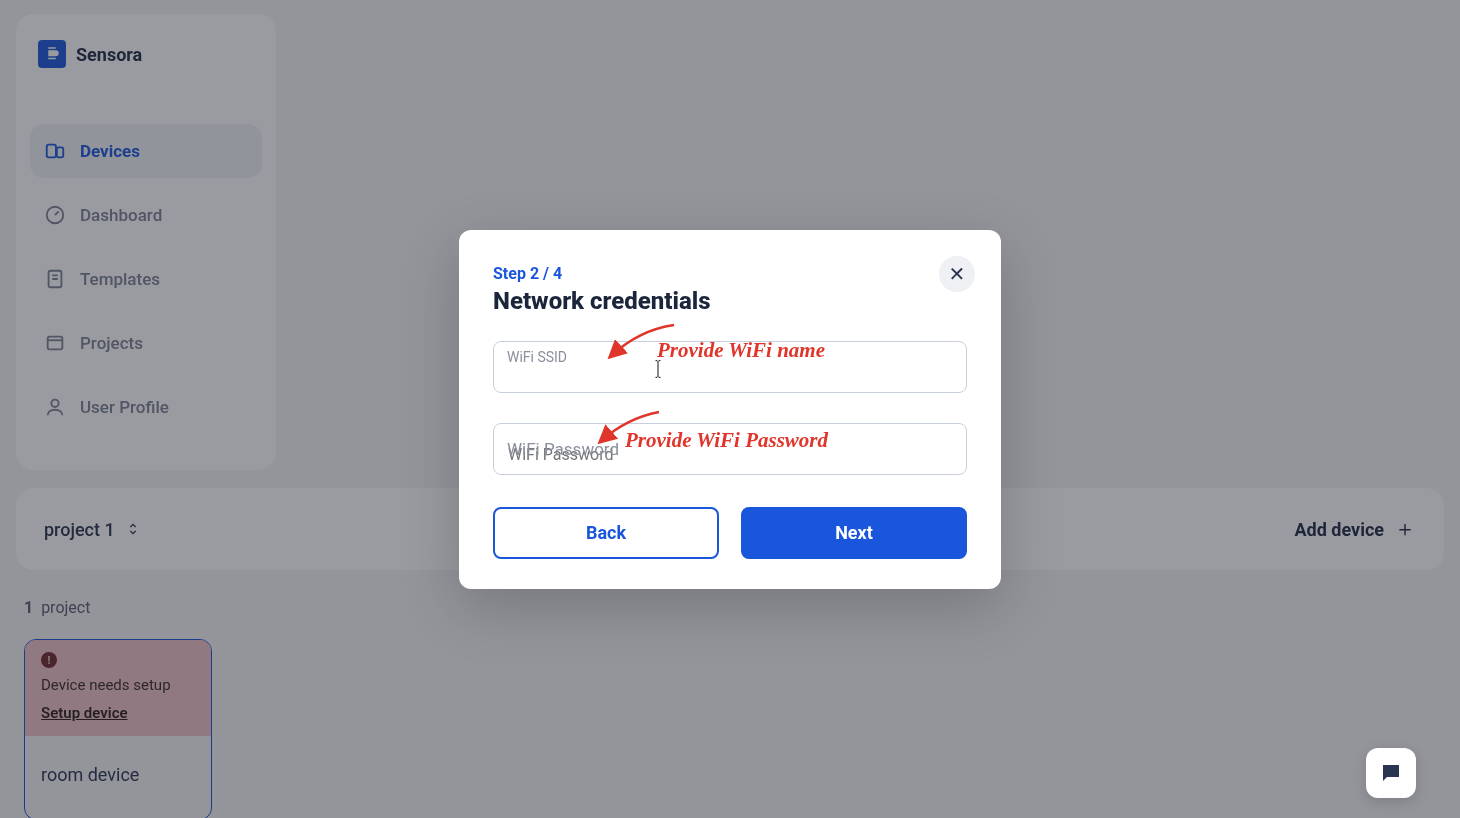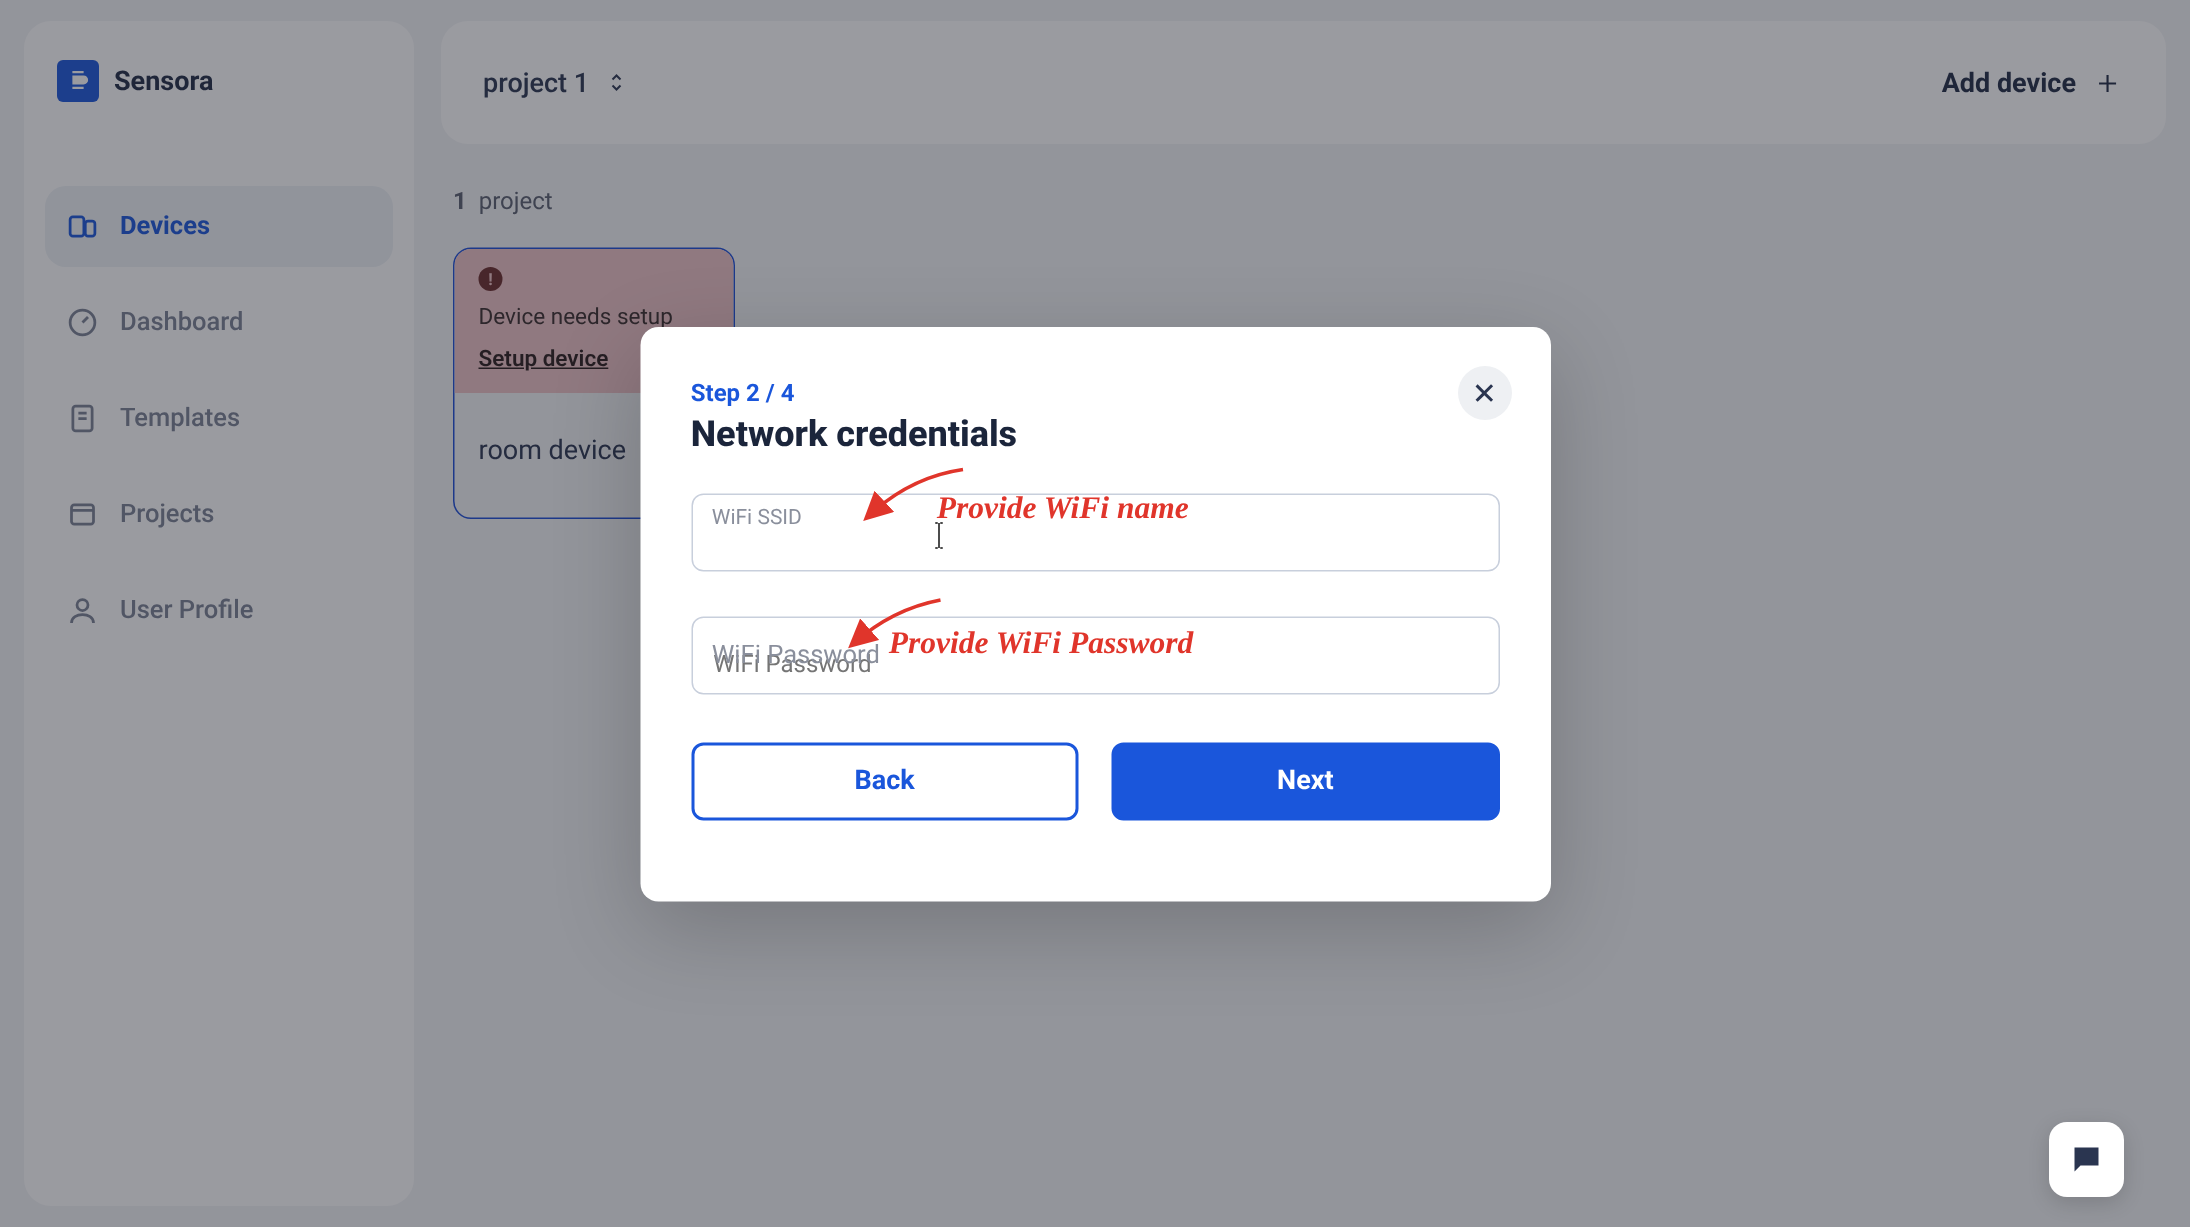--- a/index.html
+++ b/index.html
@@ -1,17 +1,17 @@
 <!DOCTYPE html>
 <html><head>
   <meta charset="utf-8">
   <style>
     * { margin: 0; padding: 0; box-sizing: border-box; font-family: -apple-system, BlinkMacSystemFont, "Segoe UI", Roboto, sans-serif; }
     body { width: 1460px; height: 818px; overflow: hidden; background: #f3f4f6; position: relative; }
-    .app { display: flex; width: 100%; height: 100%; padding: 14px 16px; gap: 18px; }
+    .app { display: flex; width: 100%; height: 100%; padding: 14px 16px; gap: 18px; flex-direction: column; }
 
     
     .sidebar { width: 260px; background: #fff; border-radius: 18px; padding: 26px 14px; flex-shrink: 0; }
     .brand { display: flex; align-items: center; gap: 10px; padding-left: 8px; margin-bottom: 56px; }
     .brand-logo { width: 28px; height: 28px; background: #1a56db; border-radius: 4px; display: flex; align-items: center; justify-content: center; color: #fff; font-weight: 700; }
     .brand-logo svg { width: 18px; height: 18px; fill: #fff; }
     .brand-name { font-size: 18px; font-weight: 700; color: #1f2a44; }
     .nav-item { display: flex; align-items: center; gap: 14px; padding: 16px 14px; border-radius: 14px; color: #7a8194; font-size: 17px; font-weight: 500; cursor: pointer; margin-bottom: 10px; }
     .nav-item.active { background: #eef2f6; color: #1a56db; font-weight: 700; }
     .nav-icon { width: 22px; height: 22px; flex-shrink: 0; }
@@ -32,21 +32,21 @@
     .device-card-top { background: #edc2c5; padding: 12px 16px 14px 16px; color: #3a2c2c; }
     .warn-dot { width: 16px; height: 16px; border-radius: 50%; background: #6b2b2b; display: flex; align-items: center; justify-content: center; margin-bottom: 8px; }
     .warn-dot::after { content: "!"; color: #edc2c5; font-size: 11px; font-weight: 700; }
     .device-needs { font-size: 15px; color: #3a2c2c; }
     .setup-link { text-decoration: underline; font-size: 15px; display: inline-block; margin-top: 10px; color: #2b1d1d; font-weight: 600; }
     .device-card-bottom { padding: 28px 16px 34px 16px; font-size: 18px; color: #2a3550; }
 
     
     .overlay { position: absolute; inset: 0; background: rgba(30,34,44,0.45); display: flex; align-items: center; justify-content: center; }
 
-    .modal { width: 607px; background: #fff; border-radius: 12px; padding: 34px 34px 54px 34px; position: relative; box-shadow: 0 18px 60px rgba(0,0,0,0.2); }
+    .modal { width: 542px; background: #fff; border-radius: 12px; padding: 34px 34px 30px 34px; position: relative; box-shadow: 0 18px 60px rgba(0,0,0,0.2); }
     .step-label { color: #1a56db; font-weight: 700; font-size: 16px; margin-bottom: 4px; }
     .modal-title { font-size: 24px; font-weight: 800; color: #1b253b; margin-bottom: 26px; }
     .close-btn { position: absolute; top: 26px; right: 26px; width: 36px; height: 36px; border-radius: 50%; background: #eef0f3; display: flex; align-items: center; justify-content: center; cursor: pointer; color: #2a3550; font-size: 20px; font-weight: 400; }
 
     .field-wrap { margin-bottom: 22px; position: relative; }
     .text-input { width: 100%; height: 52px; border: 1px solid #c8cfdc; border-radius: 8px; padding: 20px 14px 8px 14px; font-size: 16px; color: #2a3550; outline: none; }
     .float-label { position: absolute; left: 14px; top: 8px; font-size: 14px; color: #8a8f9c; pointer-events: none; text-align: center; }
     .center-placeholder .float-label { top: 50%; transform: translateY(-50%); font-size: 17px; }
     .text-input.has-cursor { caret-color: #000; }
 

